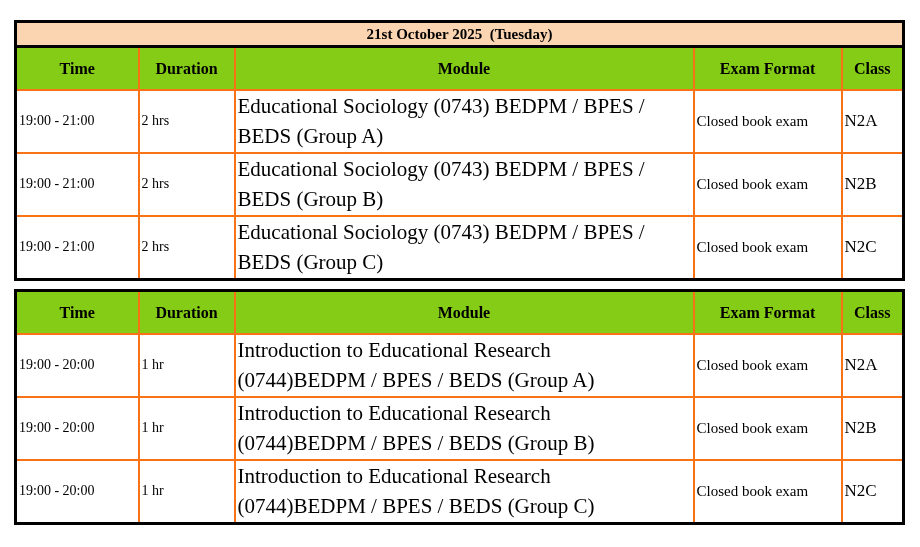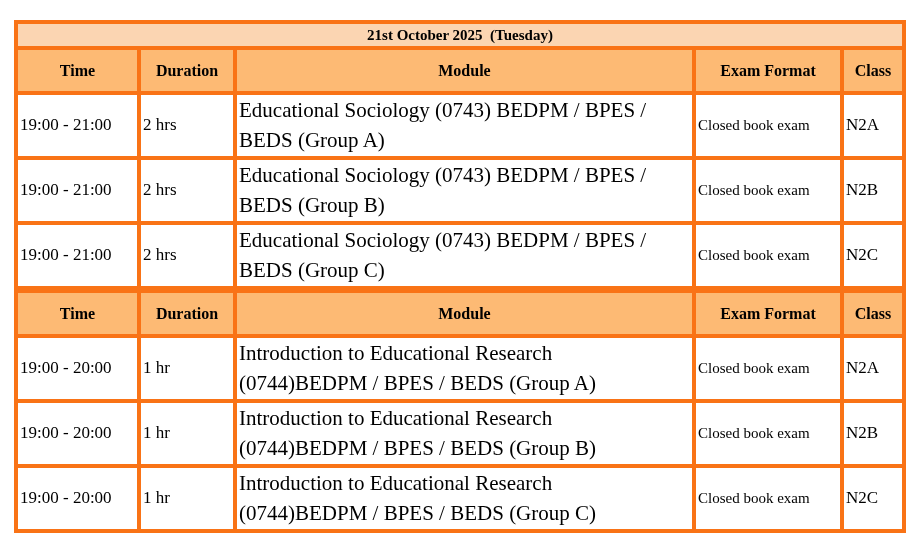--- a/index.html
+++ b/index.html
@@ -30,44 +30,44 @@
   table.exam-table.t2 { top: 289px; }
 
   col.c-time  { width: 123px; }
   col.c-dur   { width: 96px;  }
   col.c-mod   { width: 459px; }
   col.c-exam  { width: 148px; }
   col.c-class { width: 62px;  }
 
   table.exam-table th,
   table.exam-table td {
-    border: 4px solid #f97316;
+    border: 2px solid #f97316;
     vertical-align: middle;
     padding: 0 2px;
     overflow: hidden;
   }
 
   tr.title-row th {
     background: #FBD5B2;
     height: 22px;
     font-size: 15px;
     font-weight: bold;
     white-space: pre;
     border-bottom: 3px solid #000000;
   }
   tr.header-row th {
-    background: #fdba74;
+    background: #84cc16;
     height: 41px;
     font-size: 16px;
     font-weight: bold;
   }
   tr.data-row td {
     background: #ffffff;
     height: 56px;
-    font-size: 17px;
+    font-size: 14px;
   }
   tr.data-row td.module-cell {
     font-size: 21px;
     line-height: 1.45;
     white-space: pre-line;
   }
   tr.data-row td.exam-cell { font-size: 15px; margin-top: 23px; }
   tr.data-row td.class-cell { font-size: 17px; }
 </style>
 </head>

